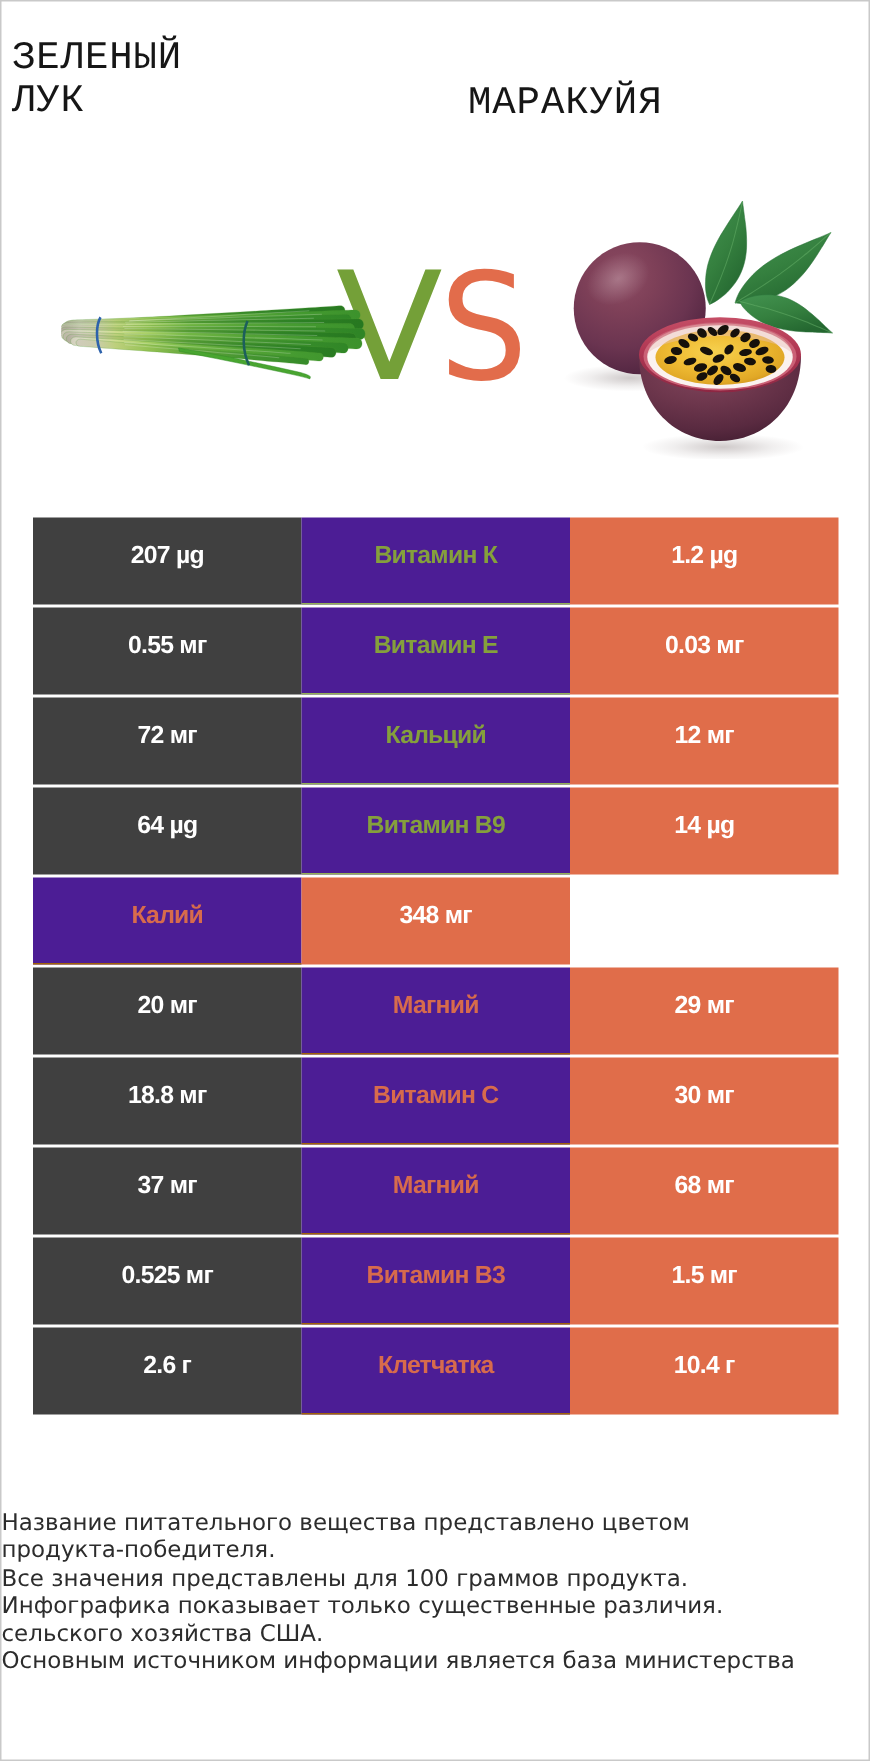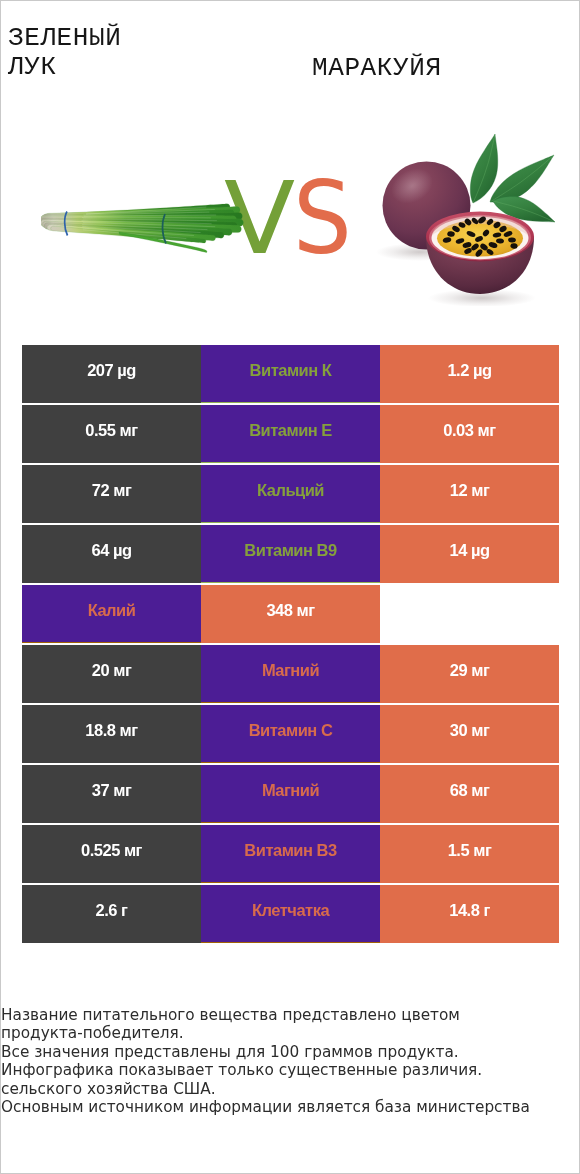--- a/index.html
+++ b/index.html
@@ -263,21 +263,21 @@
         <div class="cell cell-right">68 мг</div>
       </div>
       <div class="row">
         <div class="cell cell-left">0.525 мг</div>
         <div class="cell cell-mid o">Витамин В3</div>
         <div class="cell cell-right">1.5 мг</div>
       </div>
       <div class="row">
         <div class="cell cell-left">2.6 г</div>
         <div class="cell cell-mid o">Клетчатка</div>
-        <div class="cell cell-right">14.8 г</div>
+        <div class="cell cell-right">10.4 г</div>
       </div>
     </div>
   <div class="footer" id="footer">
       <p>Название питательного вещества представлено цветом</p>
       <p>продукта-победителя.</p>
       <p>Все значения представлены для 100 граммов продукта.</p>
       <p>Инфографика показывает только существенные различия.</p>
       <p>сельского хозяйства США.</p>
       <p>Основным источником информации является база министерства</p>
     </div>

